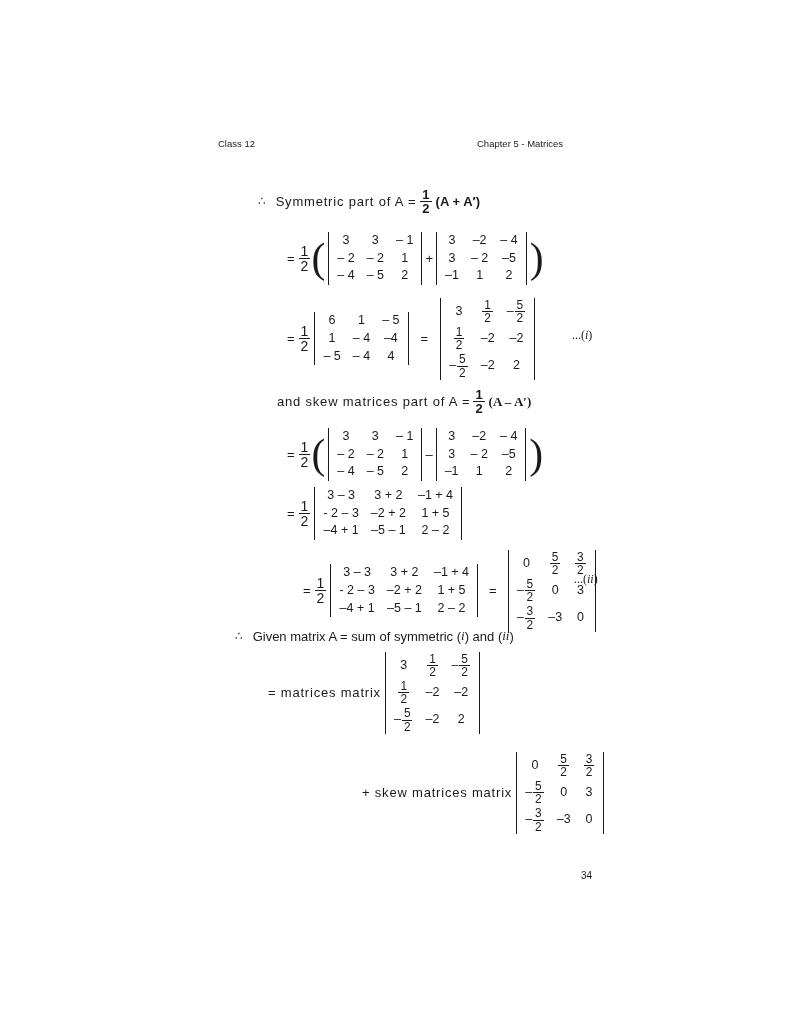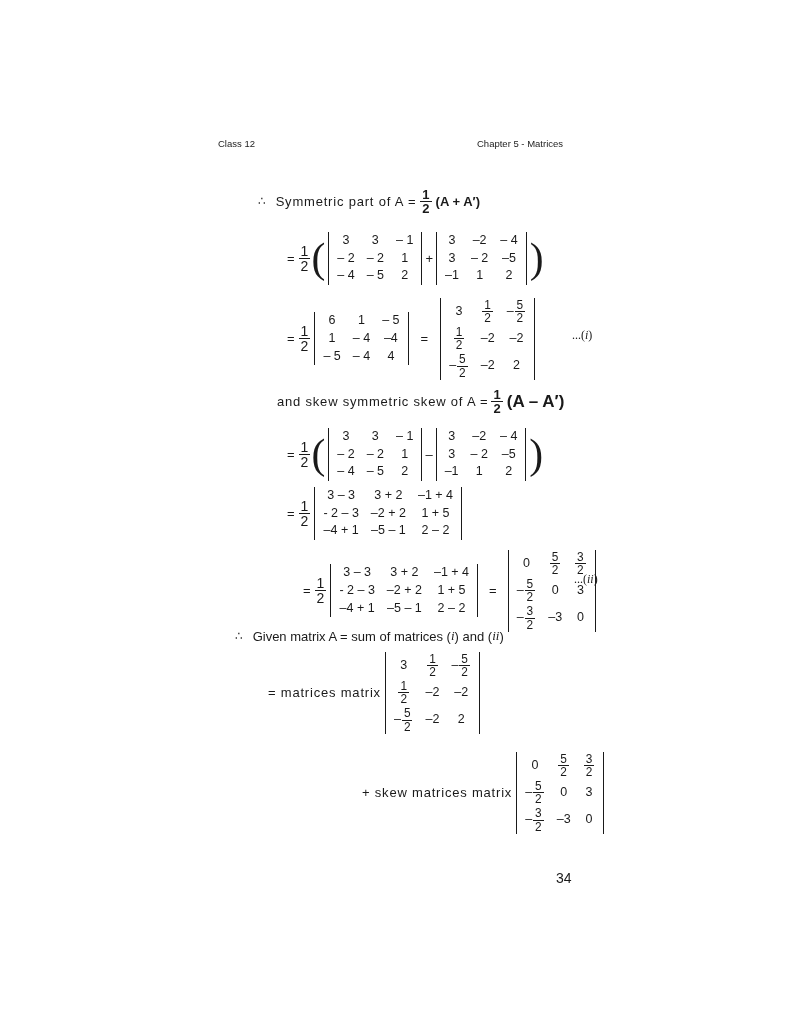--- a/index.html
+++ b/index.html
@@ -109,23 +109,23 @@
   }
   .ital {
     font-style: italic;
     font-family: "Liberation Serif", serif;
   }
   .sp {
     letter-spacing: 0.8px;
   }
   .pagenum {
     position: absolute;
-    left: 556px;
+    left: 581px;
     top: 870px;
-    font-size: 14px;
+    font-size: 10px;
   }
 
   
   .blk { position: absolute; }
 
   #l1 { left: 258px; top: 188px; font-size: 13px; }
   #l2 { left: 284px; top: 232px; }
   #l3 { left: 284px; top: 298px; }
   #l4 { left: 277px; top: 388px; font-size: 13px; }
   #l5 { left: 284px; top: 428px; }
@@ -304,27 +304,27 @@
     </span>
   </div>
 
   <div class="blk row" id="note1">
     <span class="lbl">...(</span>
     <span class="lbl ital">i</span>
     <span class="lbl">)</span>
   </div>
 
   <div class="blk row" id="l4">
-    <span class="sp" style="font-size:13px;">and  skew  symmetric  skew  of  A  =</span>
+    <span class="sp" style="font-size:13px;">and  skew  matrices  part  of  A  =</span>
     <span class="frac bold" style="margin-left:3px;font-size:13px;">
       <span class="num">1</span>
       <span class="bar"></span>
       <span class="den">2</span>
     </span>
-    <span class="bold" style="margin-left:3px;font-size:17px;">(A – A′)</span>
+    <span class="bold" style="margin-left:3px;font-size:13px;font-family:Liberation Serif, serif;">(A – A′)</span>
   </div>
 
   <div class="blk row" id="l5">
     <span class="eq">=</span>
     <span class="frac" style="font-size:14px;">
       <span class="num">1</span>
       <span class="bar"></span>
       <span class="den">2</span>
     </span>
     <span class="big-bracket">
@@ -499,21 +499,21 @@
   </div>
 
   <div class="blk row" id="note2">
     <span class="lbl">...(</span>
     <span class="lbl ital">ii</span>
     <span class="lbl">)</span>
   </div>
 
   <div class="blk row" id="l8">
     <span class="lbl" style="margin-right:10px;">∴</span>
-    <span style="font-size:13px;">Given matrix A = sum of matrices (</span>
+    <span style="font-size:13px;">Given matrix A = sum of symmetric (</span>
     <span class="ital" style="font-size:13px;">i</span>
     <span style="font-size:13px;">)  and  (</span>
     <span class="ital" style="font-size:13px;">ii</span>
     <span style="font-size:13px;">)</span>
   </div>
 
   <div class="blk row" id="l9">
     <span class="sp" style="font-size:13px;">=  matrices  matrix</span>
     <span class="matrix" style="margin-left:2px;">
       <span class="bar-l"></span>

